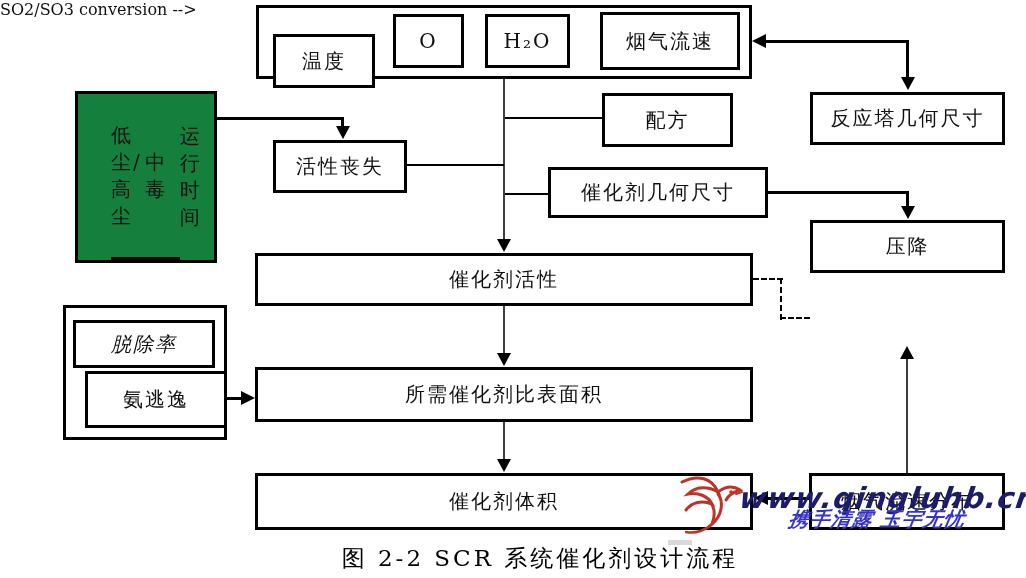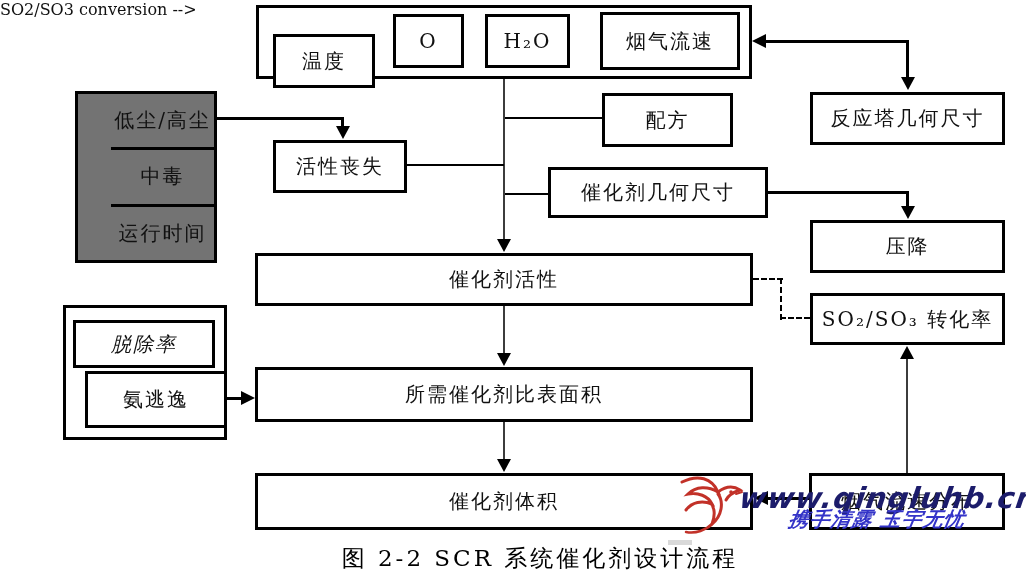--- a/index.html
+++ b/index.html
@@ -6,21 +6,21 @@
   .canvas{
     position:relative;width:1026px;height:578px;background:#fff;overflow:hidden;
     font-family:"DejaVu Serif","Liberation Serif",serif;color:#111;
   }
   .box{
     position:absolute;box-sizing:border-box;background:#fff;
     border:3px solid #000;display:flex;align-items:center;justify-content:center;
     font-size:20px;letter-spacing:2px;z-index:2;
   }
   .container{position:absolute;box-sizing:border-box;background:#fff;border:3px solid #000;z-index:1;}
-  .cellstack{position:absolute;box-sizing:border-box;background:#737373;border:3px solid #000;z-index:2;display:flex;flex-direction:column;padding-left:33px;}
+  .cellstack{position:absolute;box-sizing:border-box;background:#15803d;border:3px solid #000;z-index:2;display:flex;padding-left:33px;}
   .cell{flex:1;display:flex;align-items:center;justify-content:center;font-size:20px;letter-spacing:2px;box-sizing:border-box;}
   .cell.divided{border-bottom:3px solid #000;}
   .hline{position:absolute;background:#000;height:2.5px;z-index:0;}
   .vline{position:absolute;background:#000;width:2.5px;z-index:0;}
   .gray{background:#3c3c3c;}
   .dash-h{position:absolute;height:0;border-top:2.5px dashed #000;z-index:0;}
   .dash-v{position:absolute;width:0;border-left:2.5px dashed #000;z-index:0;}
   .arr{position:absolute;width:0;height:0;z-index:3;}
   .arr-down{border-left:7px solid transparent;border-right:7px solid transparent;border-top:13px solid #000;}
   .arr-up{border-left:7px solid transparent;border-right:7px solid transparent;border-bottom:13px solid #000;}
@@ -57,21 +57,20 @@
     <div class="cell divided">中毒</div>
     <div class="cell">运行时间</div>
   </div>
 
   
   <div class="box" style="left:273px;top:140px;width:134px;height:53px;">活性丧失</div>
   <div class="box" style="left:602px;top:93px;width:131px;height:54px;">配方</div>
   <div class="box" style="left:810px;top:92px;width:195px;height:53px;">反应塔几何尺寸</div>
   <div class="box" style="left:548px;top:167px;width:220px;height:51px;text-align:center;">催化剂几何尺寸</div>
   <div class="box" style="left:810px;top:220px;width:195px;height:53px;">压降</div>
-  <div class="box" style="left:810px;top:293px;width:195px;height:52px;">SO₂/SO₃ 转化率</div>
 
   
   <div class="box" style="left:255px;top:253px;width:498px;height:53px;">催化剂活性</div>
   <div class="box" style="left:255px;top:367px;width:498px;height:55px;">所需催化剂比表面积</div>
   <div class="box" style="left:255px;top:473px;width:498px;height:57px;">催化剂体积</div>
 
   
   <div class="container" style="left:63px;top:305px;width:164px;height:135px;"></div>
   <div class="box" style="left:73px;top:320px;width:142px;height:48px;font-style:italic;">脱除率</div>
   <div class="box" style="left:73px;top:371px;width:142px;height:57px;margin-left:12px;">氨逃逸</div>

